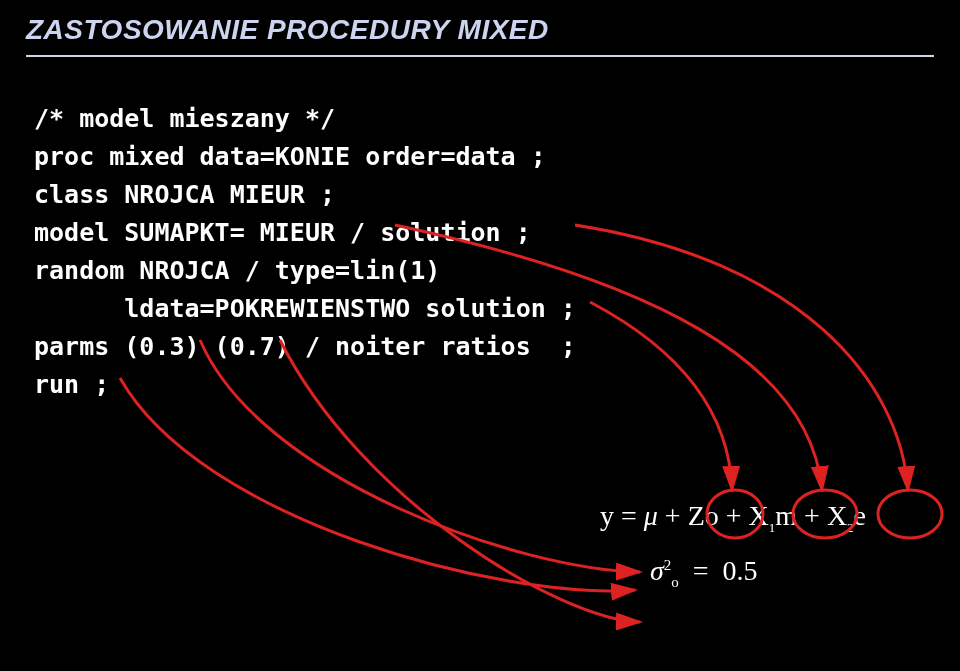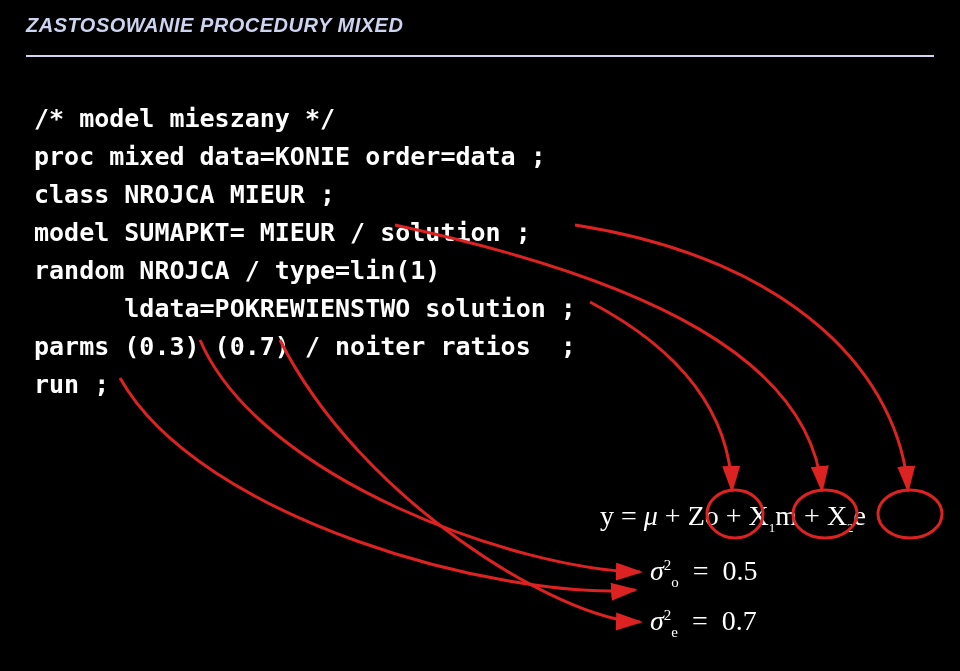--- a/index.html
+++ b/index.html
@@ -1,17 +1,17 @@
 <!DOCTYPE html>
 <html><head>
 <meta charset="utf-8">
 <style>
 html,body{margin:0;padding:0;width:960px;height:671px;background:#000;font-family:Verdana,Geneva,sans-serif;overflow:hidden}
 .stage{position:relative;width:960px;height:671px}
-.title{position:absolute;left:26px;top:14px;color:#ccd4ef;font-weight:bold;font-style:italic;font-size:20px;letter-spacing:.5px}
+.title{position:absolute;left:26px;top:14px;color:#ccd4ef;font-weight:bold;font-style:italic;font-size:28px;letter-spacing:.5px}
 .title-underline{position:absolute;left:26px;top:55px;width:908px;height:2px;background:#ccd4ef}
 .code{position:absolute;left:34px;top:100px;color:#fff;font-family:"DejaVu Sans Mono","Courier New",monospace;font-size:25px;font-weight:bold;line-height:38px;white-space:pre}
 .eq{position:absolute;color:#fff;font-family:"Times New Roman",serif}
 .eq-main{left:600px;top:500px;font-size:28px}
 .eq-main .mu{font-style:italic}
 .eq-s1{left:650px;top:555px;font-size:28px}
 .eq-s2{left:650px;top:605px;font-size:28px}
 .sigma{font-style:italic}
 .sup{font-size:15px;vertical-align:super}
 .sub{font-size:15px;vertical-align:sub}
@@ -45,25 +45,20 @@
   <span>+</span>
   <span>X</span><span class="subtiny">2</span><span>e</span>
 </div>
 
 <div class="eq eq-s1">
   <span class="sigma">σ</span><span class="sup">2</span><span class="sub">o</span>
   &nbsp;<span>=</span>&nbsp;
   <span>0.5</span>
 </div>
 
-<div class="eq eq-s2">
-  <span class="sigma">σ</span><span class="sup">2</span><span class="sub">e</span>
-  &nbsp;<span>=</span>&nbsp;
-  <span>0.7</span>
-</div>
 
 <svg class="overlay" viewBox="0 0 960 671">
 
   <ellipse cx="735" cy="514" rx="28" ry="24" fill="none" stroke="#d22" stroke-width="3"></ellipse>
   <ellipse cx="825" cy="514" rx="32" ry="24" fill="none" stroke="#d22" stroke-width="3"></ellipse>
   <ellipse cx="910" cy="514" rx="32" ry="24" fill="none" stroke="#d22" stroke-width="3"></ellipse>
 
   <defs>
     <marker id="ah" markerWidth="10" markerHeight="10" refX="8" refY="3" orient="auto" markerUnits="strokeWidth">
       <path d="M0,0 L9,3 L0,6 Z" fill="#d22"></path>

